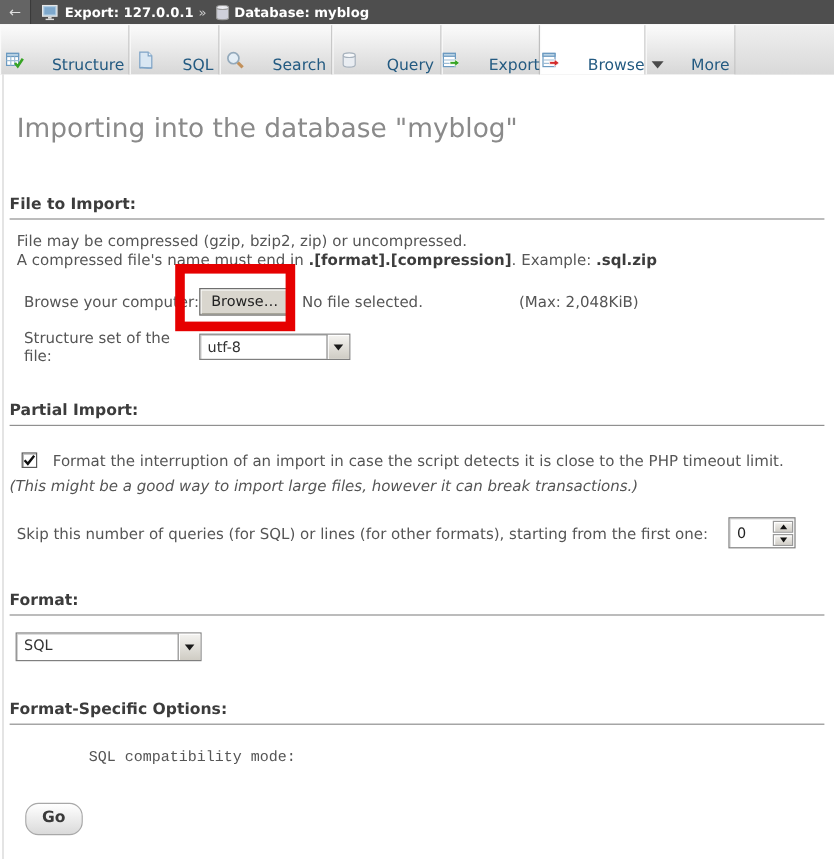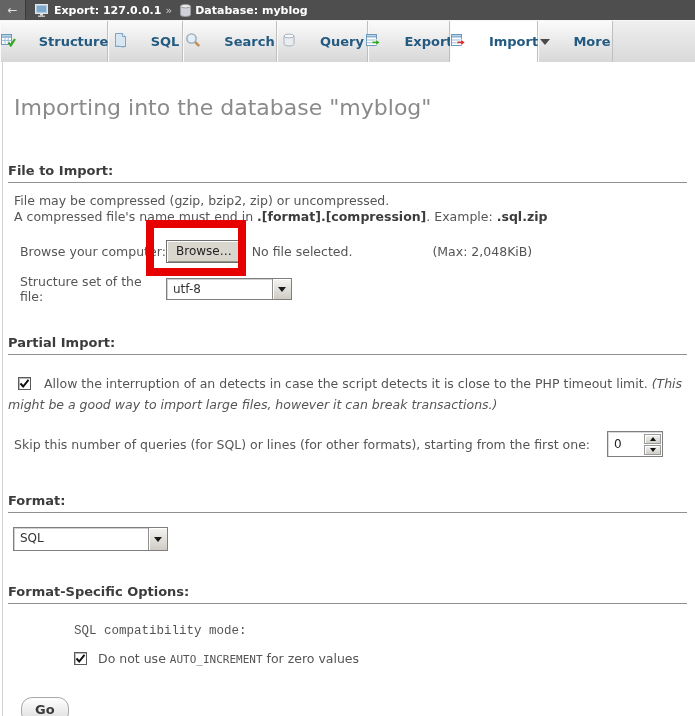--- a/index.html
+++ b/index.html
@@ -34,23 +34,23 @@
   .crumb-sep { color: #cccccc; margin: 0 4px; font-weight: normal; }
 
   
   .tabbar {
     height: 42px;
     display: flex;
     background: linear-gradient(#fbfbfb, #d7d7d7);
     border-top: 1px solid #f6f6f6;
   }
   .tab {
-    display: flex; align-items: center; justify-content: center;
+    display: flex; align-items: flex-end; justify-content: center;
     gap: 23px;
-    font-size: 13px; font-weight: bold; color: #235a81;
+    font-size: 13px; font-weight: normal; color: #235a81;
     border-right: 1px solid #bfbfbf;
     border-left: 1px solid #fafafa;
     cursor: pointer;
     flex: none;
   }
   .tab.active { background: #ffffff; }
   .tab-filler { flex: 1; background: linear-gradient(#efefef, #d9d9d9); }
   .w-structure{width:108px}.w-sql{width:75px}.w-search{width:94px}
   .w-query{width:91px}.w-export{width:82px}.w-import{width:88px}.w-more{width:75px}
   .chev { width:0; height:0; border:5px solid transparent; border-top:6px solid #4a4a4a; margin-top:5px; }
@@ -277,21 +277,21 @@
     <div class="tab w-import active">
       <span>
         <svg width="16" height="16" viewBox="0 0 16 16">
           <rect x="1.5" y="2.5" width="10" height="11" fill="#fff" stroke="#6b9ac1"></rect>
           <rect x="1.5" y="2.5" width="10" height="2.4" fill="#b9d2e4" stroke="#6b9ac1"></rect>
           <line x1="1.5" y1="8" x2="11.5" y2="8" stroke="#9dbdd6"></line>
           <line x1="1.5" y1="10.8" x2="11.5" y2="10.8" stroke="#9dbdd6"></line>
           <path d="M7 9.2 h4 V7.4 l4 3 -4 3 v-1.8 H7 z" fill="#d42a2a" stroke="#fff" stroke-width="0.6"></path>
         </svg>
       </span>
-      <span>Import</span>
+      <span>Browse</span>
     </div>
     <div class="tab w-more">
       <span class="chev"></span>
       <span>More</span>
     </div>
     <div class="tab-filler"></div>
   </div>
 
   <div class="leftline"></div>
 
@@ -322,21 +322,21 @@
     </span>
   </div>
 
   
   <div class="section-heading mt31">Partial Import:</div>
   <p class="allow-para">
     <span class="checkbox">
       <svg width="11" height="11" viewBox="0 0 11 11">
         <path d="M1.5 5.5 L4.2 8.5 L9.5 1.8" stroke="#111" stroke-width="2" fill="none"></path>
       </svg>
-    </span><span>Allow the interruption of an detects in case the script detects it is close to the PHP timeout limit. </span><i>(This might be a good way to import large files, however it can break transactions.)</i>
+    </span><span>Format the interruption of an import in case the script detects it is close to the PHP timeout limit. </span><i>(This might be a good way to import large files, however it can break transactions.)</i>
   </p>
 
   <div class="row skip-row">
     <span>Skip this number of queries (for SQL) or lines (for other formats), starting from the first one:</span>
     <span class="spin">
       <span class="spin-value">0</span>
       <span class="spin-btns">
         <span class="spin-btn">
             <span class="tri-up"></span>
           </span>
@@ -355,27 +355,19 @@
         <span class="tri"></span>
       </span>
   </span>
 
   
   <div class="section-heading mt33">Format-Specific Options:</div>
   <div class="row compat-row">
     <span>SQL compatibility mode:</span>
   </div>
 
-  <div class="row autoinc-row">
-    <span class="checkbox">
-      <svg width="11" height="11" viewBox="0 0 11 11">
-        <path d="M1.5 5.5 L4.2 8.5 L9.5 1.8" stroke="#111" stroke-width="2" fill="none"></path>
-      </svg>
-    </span>
-    <span><span>Do not use </span><span class="code">AUTO_INCREMENT</span><span> for zero values</span></span>
-  </div>
 
   <button class="go-btn">Go</button>
 
   
   <div class="annotation"></div>
 
 </div>
 
 </body></html>

